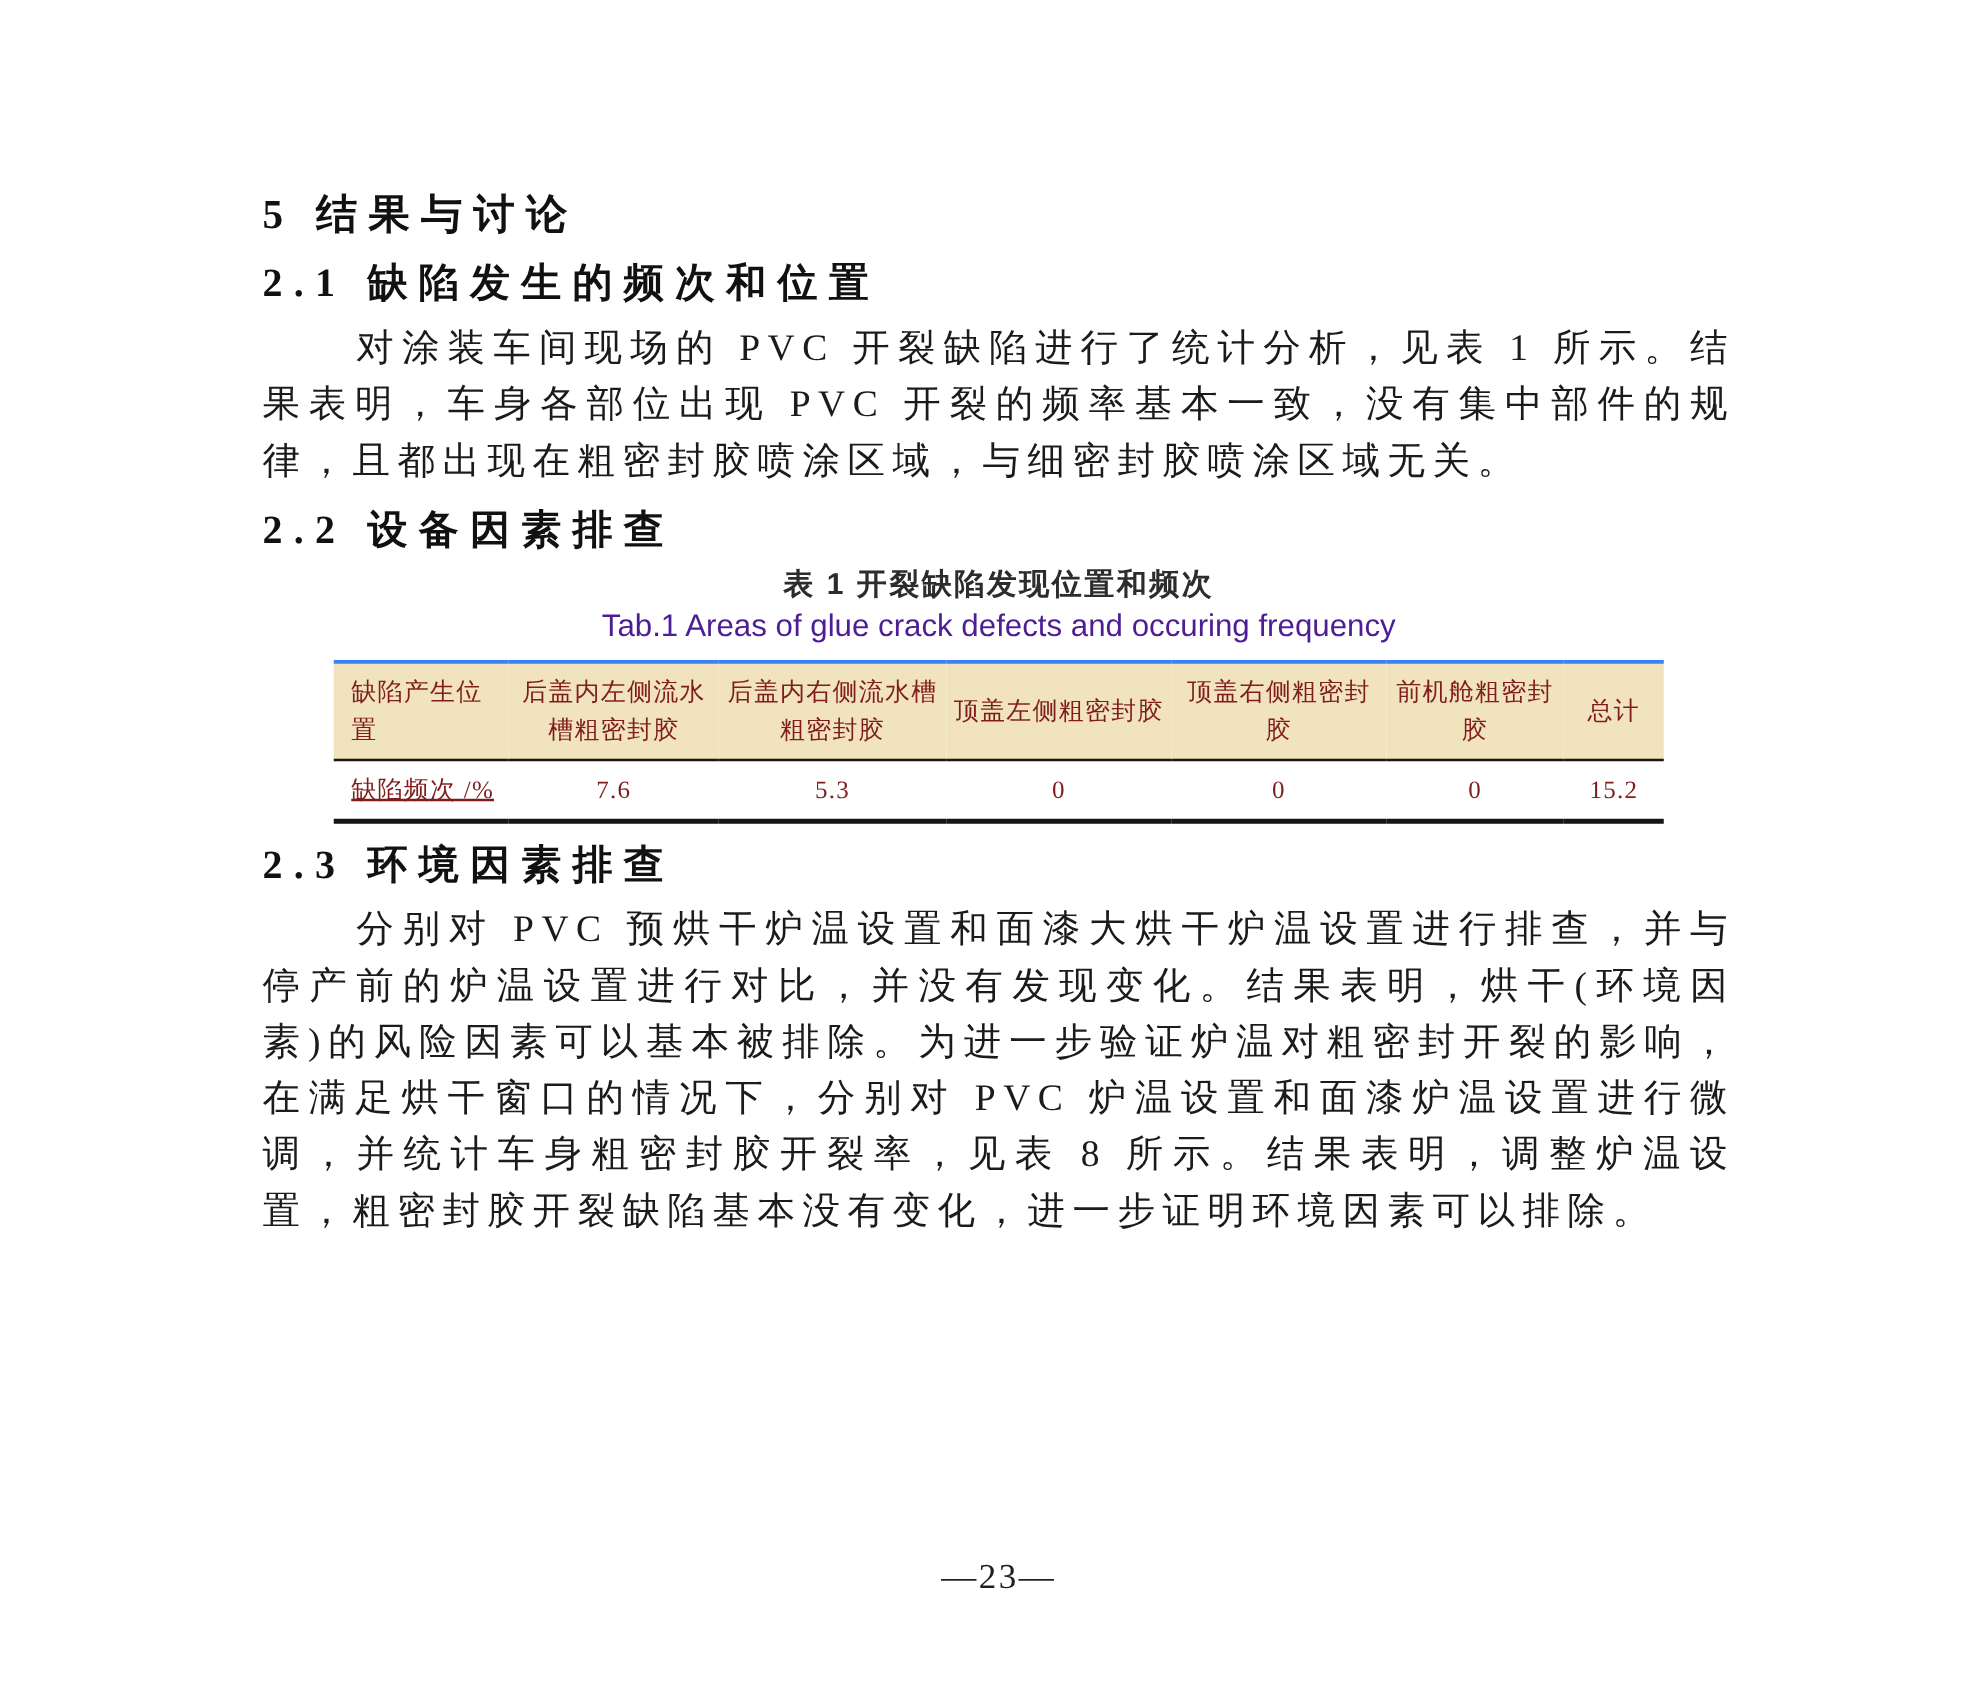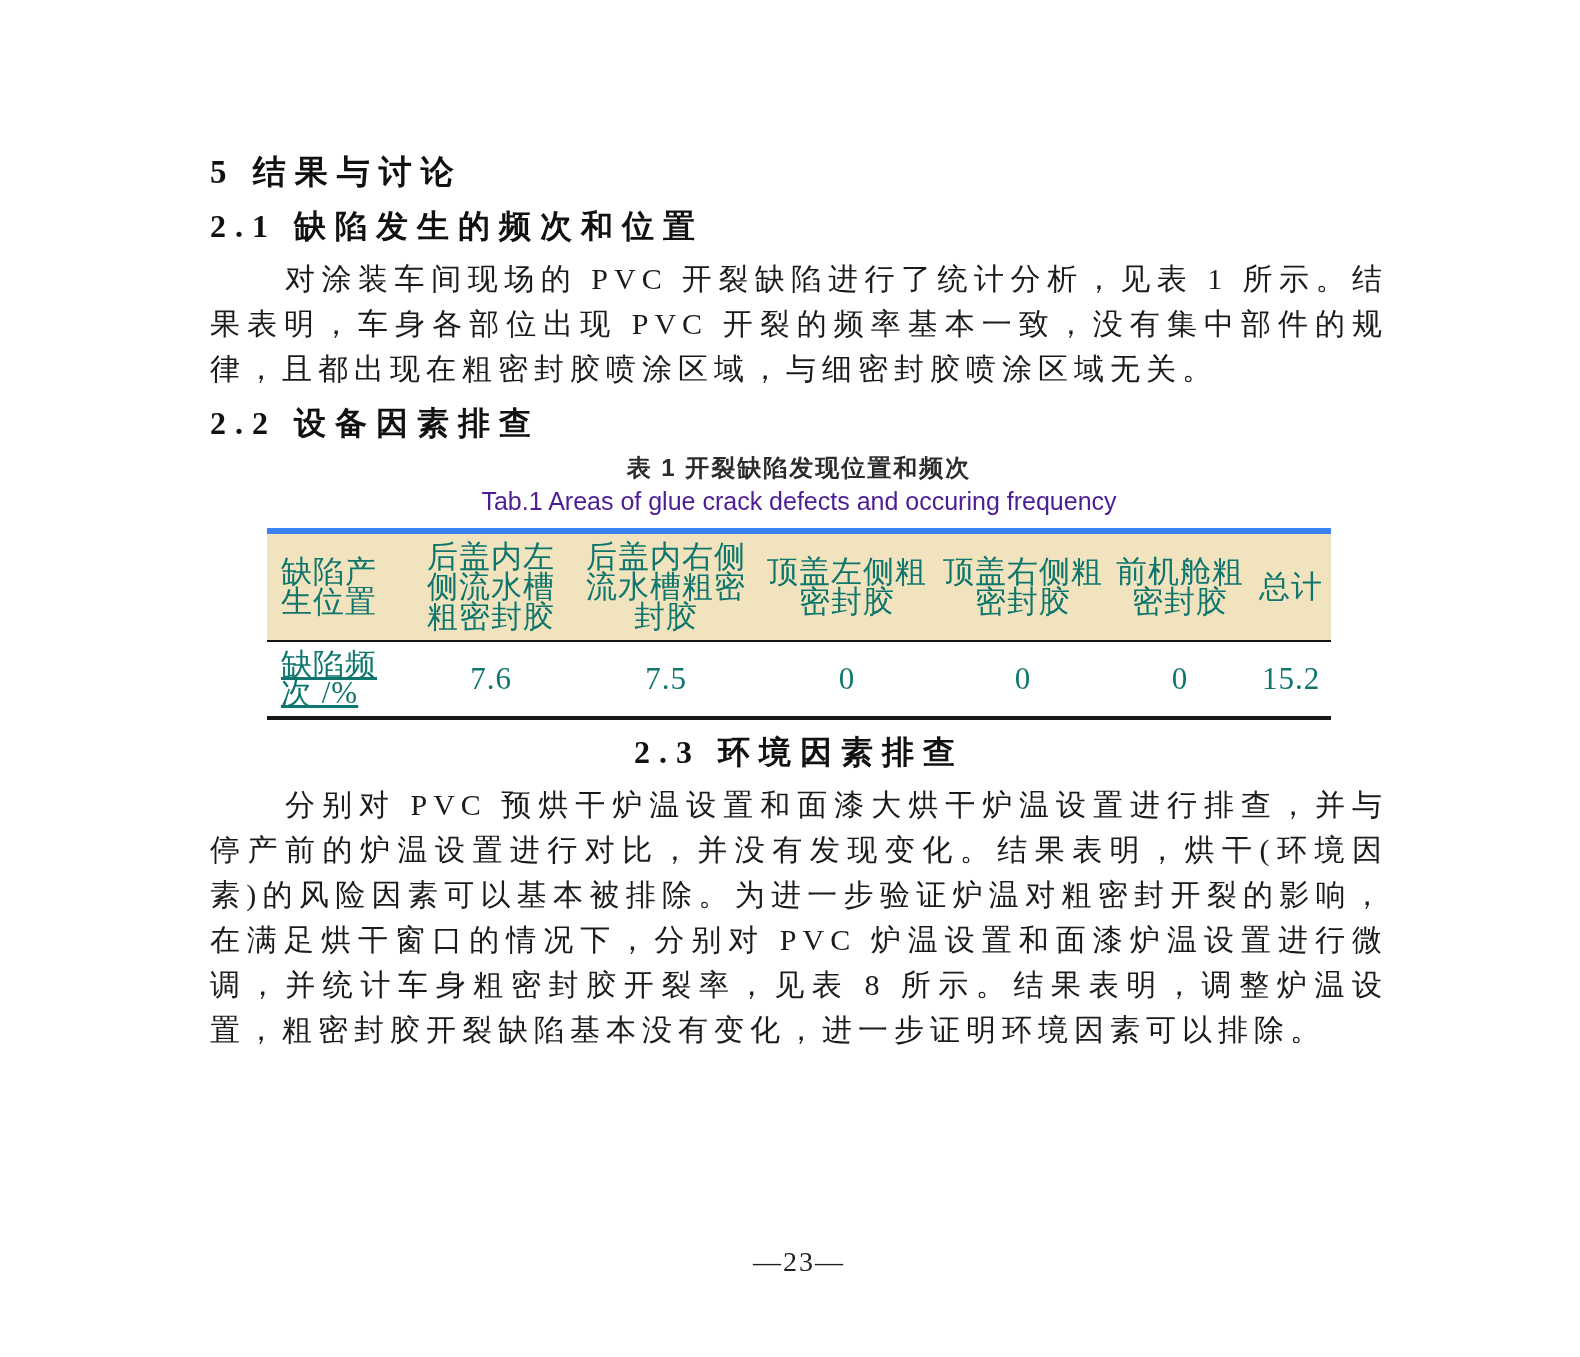--- a/index.html
+++ b/index.html
@@ -65,24 +65,24 @@
     font-size:25px;
     color:#4c1d95;
     line-height:30px;
     margin-top:3px;
   }
   table.data-table{
     width:1064px;
     margin:12px auto 0 auto;
     border-collapse:collapse;
     table-layout:fixed;
-    border-top:6px solid #3b82f6;
+    border-top:3px solid #3b82f6;
     border-bottom:4px solid #161616;
-    font-size:31px;
-    color:#0f766e;
+    font-size:20px;
+    color:#7f1d1d;
   }
   table.data-table thead th{
     background:var(--tbl-header-bg);
     font-weight:400;
     text-align:center;
     vertical-align:middle;
     padding:8px 6px;
     line-height:30px;
     border-bottom:2px solid #161616;
     letter-spacing:1px;
@@ -98,21 +98,20 @@
     padding:9px 6px;
     line-height:28px;
     letter-spacing:1px;
   }
   table.data-table tbody td:first-child{
     text-align:left;
     padding-left:14px;
     text-decoration:underline;
   }
   .sect-env .doc-h2{
-    text-align:center;
   }
   .page-number{
     position:absolute;
     left:210px;
     top:1246px;
     width:1178px;
     text-align:center;
     font-size:28px;
     letter-spacing:2px;
     color:#1f1f1f;
@@ -156,21 +155,21 @@
           <th>顶盖左侧粗密封胶</th>
           <th>顶盖右侧粗密封胶</th>
           <th>前机舱粗密封胶</th>
           <th>总计</th>
         </tr>
       </thead>
       <tbody>
         <tr>
           <td>缺陷频次 /%</td>
           <td>7.6</td>
-          <td>7.5</td>
+          <td>5.3</td>
           <td>0</td>
           <td>0</td>
           <td>0</td>
           <td>15.2</td>
         </tr>
       </tbody>
     </table>
   </div>
 
   <section class="sect sect-env">

